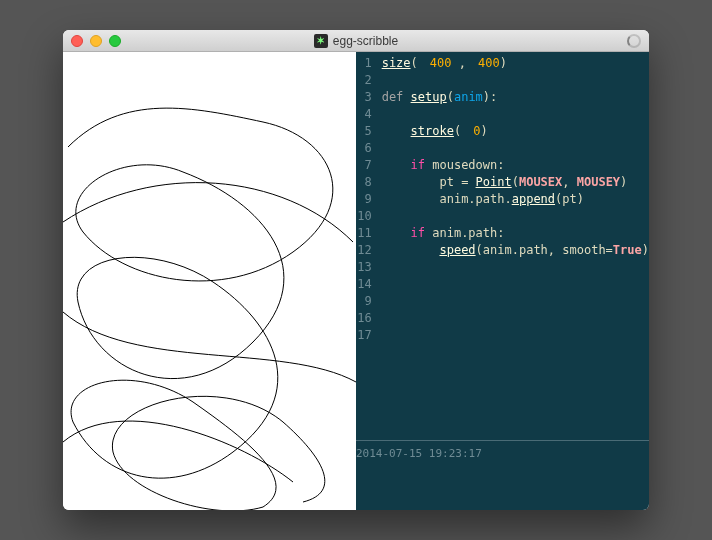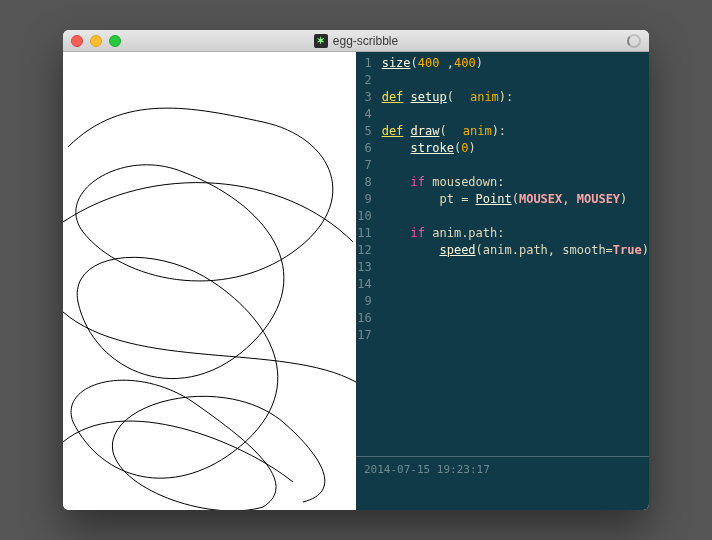--- a/index.html
+++ b/index.html
@@ -100,31 +100,31 @@
   .gutter {
     width: 28px;
     text-align: right;
     padding-right: 6px;
     color: #6f8b94;
     user-select: none;
   }
   .gutter div { line-height: 17px; }
   .lines { flex: 1; padding-left: 4px; }
   .lines div { line-height: 17px; white-space: pre; }
-  .kw { color: #fde047; font-weight: 500; text-decoration: underline; }
+  .kw { color: #a3a3a3; font-weight: 500; }
   .fn { color: #fffbe0; text-decoration: underline; }
-  .num { color: #ffb000; }
+  .num { color: #ffb000; margin-left: 12px; }
   .const { color: #fca5a5; font-weight: bold; }
-  .arg { color: #eab308; margin-left: 16px; }
+  .arg { color: #0ea5e9; }
   .ctrl { color: #ff4fa7; }
   .txt { color: #e0dcbf; }
   .statusbar {
     border-top: 1px solid #4a6b76;
-    height: 54px;
-    padding: 6px 8px;
+    height: 70px;
+    padding: 6px 0;
     color: #6f8b94;
     font-size: 11px;
   }
 </style>
 </head>
 <body>
 
 <div class="window">
   <div class="titlebar">
     <div class="traffic">
@@ -165,25 +165,25 @@
             <div>14</div>
             <div>9</div>
             <div>16</div>
             <div>17</div>
           </div>
         <div class="lines" id="lines">
             <div><span class="fn">size</span><span class="txt">(</span><span class="num">400</span><span class="txt"> ,</span><span class="num">400</span><span class="txt">)</span></div>
             <div>&nbsp;</div>
             <div><span class="kw">def</span><span> </span><span class="fn">setup</span><span class="txt">(</span><span class="arg">anim</span><span class="txt">):</span></div>
             <div>&nbsp;</div>
-            <div><span class="kw">def</span><span> </span><span class="fn">draw</span><span class="txt">(</span><span class="arg">anim</span><span class="txt">):</span></div>
             <div><span>    </span><span class="fn">stroke</span><span class="txt">(</span><span class="num">0</span><span class="txt">)</span></div>
             <div>&nbsp;</div>
             <div><span>    </span><span class="ctrl">if</span><span class="txt"> mousedown:</span></div>
             <div><span class="txt">        pt = </span><span class="fn">Point</span><span class="txt">(</span><span class="const">MOUSEX</span><span class="txt">, </span><span class="const">MOUSEY</span><span class="txt">)</span></div>
+            <div><span class="txt">        anim.path.</span><span class="fn">append</span><span class="txt">(pt)</span></div>
             <div>&nbsp;</div>
             <div><span>    </span><span class="ctrl">if</span><span class="txt"> anim.path:</span></div>
             <div><span>        </span><span class="fn">speed</span><span class="txt">(anim.path, smooth=</span><span class="const">True</span><span class="txt">)</span></div>
             <div>&nbsp;</div>
           </div>
       </div>
       <div class="statusbar">
         <span>2014-07-15 19:23:17</span>
       </div>
     </div>

